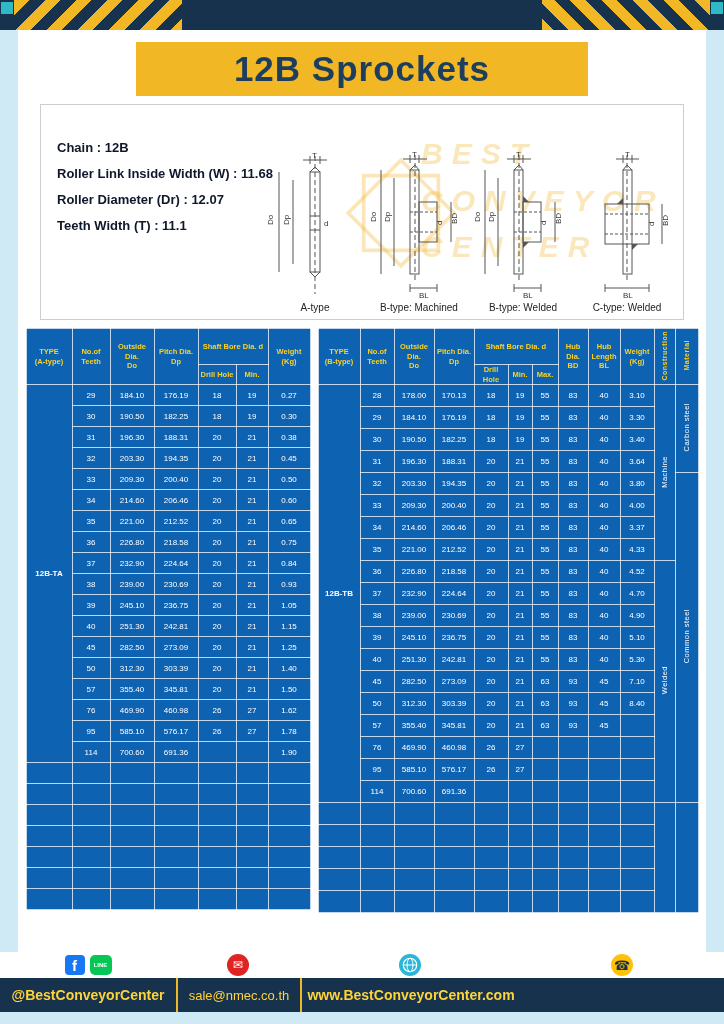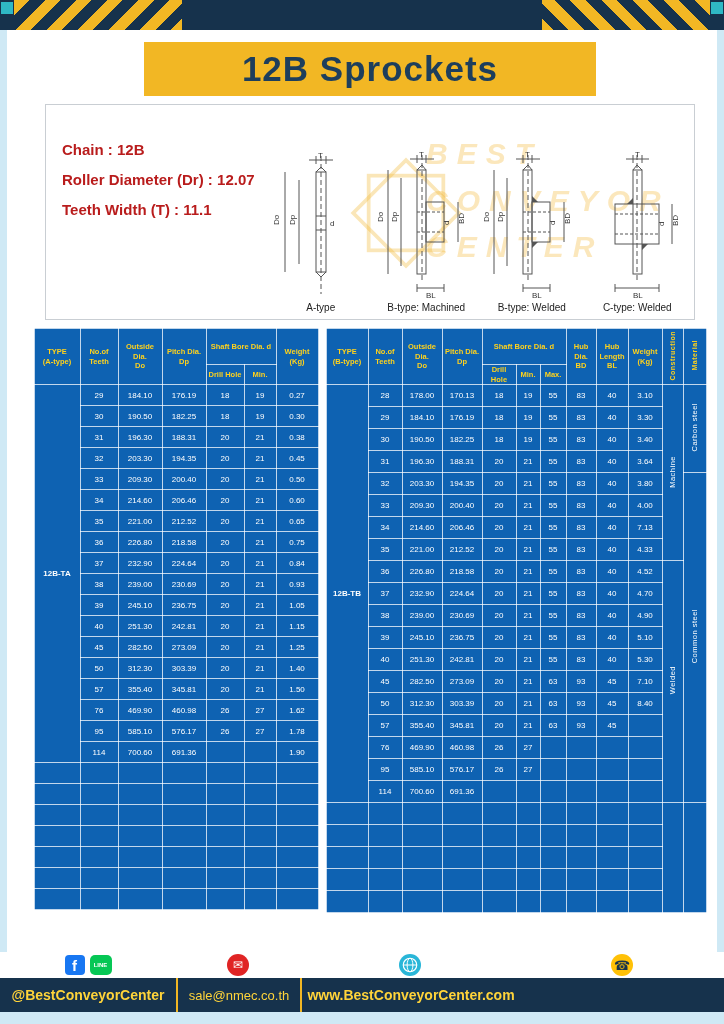--- a/index.html
+++ b/index.html
@@ -11,28 +11,28 @@
   }
   
   .topbar{height:30px;background:#16324c;position:relative;flex:0 0 auto;}
   .hazard{position:absolute;top:0;height:30px;width:168px;
     background:repeating-linear-gradient(135deg,#f2b724 0 11px,#16324c 11px 22px);}
   .hazard.left{left:14px;}
   .hazard.right{right:14px;transform:scaleX(-1);}
   .corner-sq{position:absolute;top:2px;width:12px;height:12px;background:#2fb8c5;}
   .corner-sq.left{left:1px;} .corner-sq.right{right:1px;}
   
-  .main{flex:1 1 auto;background:#ffffff;margin:0 7px;position:relative;overflow:hidden;padding-left:16px;}
+  .main{flex:1 1 auto;background:#ffffff;margin:0 18px;position:relative;overflow:hidden;}
   .title-banner{width:452px;margin:12px auto 8px;background:#f2b724;height:54px;
     display:flex;align-items:center;justify-content:center;}
   .title-banner span{font-size:35px;font-weight:800;color:#1d3e5c;letter-spacing:1px;}
   
   .info-box{margin:0 22px;border:1px solid #c9ced3;height:216px;display:flex;position:relative;background:#fff;}
   .specs{width:218px;padding:30px 0 0 16px;position:relative;z-index:2;}
-  .spec-line{font-size:15px;font-weight:bold;color:#b91c1c;line-height:2.0;white-space:nowrap;}
+  .spec-line{font-size:13px;font-weight:bold;color:#0f172a;line-height:2.0;white-space:nowrap;}
   .watermark{position:absolute;left:230px;top:8px;right:6px;bottom:20px;pointer-events:none;z-index:0;overflow:hidden;font-style:italic;}
   .wm-star{position:absolute;left:60px;top:30px;}
   .wm-text{position:absolute;left:150px;top:18px;font-weight:800;color:rgba(242,183,52,0.33);
     font-size:30px;letter-spacing:9px;line-height:1.55;}
   .figures{flex:1;display:flex;justify-content:space-around;align-items:flex-end;
     padding:8px 4px 6px;position:relative;z-index:1;}
   .figure{display:flex;flex-direction:column;align-items:center;}
   .fig-caption{font-size:10px;color:#222;margin-top:2px;}
   .draw{stroke:#555;stroke-width:1;fill:none;}
   .dimtxt{font-size:8px;fill:#333;stroke:none;}
@@ -88,20 +88,21 @@
 
   <div class="main">
 
     <div class="title-banner">
       <span>12B Sprockets</span>
     </div>
 
     <div class="info-box">
       <div class="specs">
           <div class="spec-line"><span class="spec-label">Chain</span><span> : </span><span class="spec-value">12B</span></div>
+          <div class="spec-line"><span class="spec-label">Roller Link Inside Width (W)</span><span> : </span><span class="spec-value">11.68</span></div>
           <div class="spec-line"><span class="spec-label">Roller Diameter (Dr)</span><span> : </span><span class="spec-value">12.07</span></div>
           <div class="spec-line"><span class="spec-label">Teeth Width (T)</span><span> : </span><span class="spec-value">11.1</span></div>
         </div>
 
       <div class="watermark">
         <svg class="wm-star" width="140" height="140" viewBox="0 0 150 150">
           <rect x="35" y="35" width="80" height="80" fill="none" stroke="rgba(242,183,52,0.35)" stroke-width="4"></rect>
           <rect x="35" y="35" width="80" height="80" fill="none" stroke="rgba(242,183,52,0.35)" stroke-width="4" transform="rotate(45 75 75)"></rect>
         </svg>
         <div class="wm-text">
@@ -581,21 +582,21 @@
             </tr>
             <tr>
               <td>34</td>
               <td>214.60</td>
               <td>206.46</td>
               <td>20</td>
               <td>21</td>
               <td>55</td>
               <td>83</td>
               <td>40</td>
-              <td>7.13</td>
+              <td>3.37</td>
             </tr>
             <tr>
               <td>35</td>
               <td>221.00</td>
               <td>212.52</td>
               <td>20</td>
               <td>21</td>
               <td>55</td>
               <td>83</td>
               <td>40</td>

